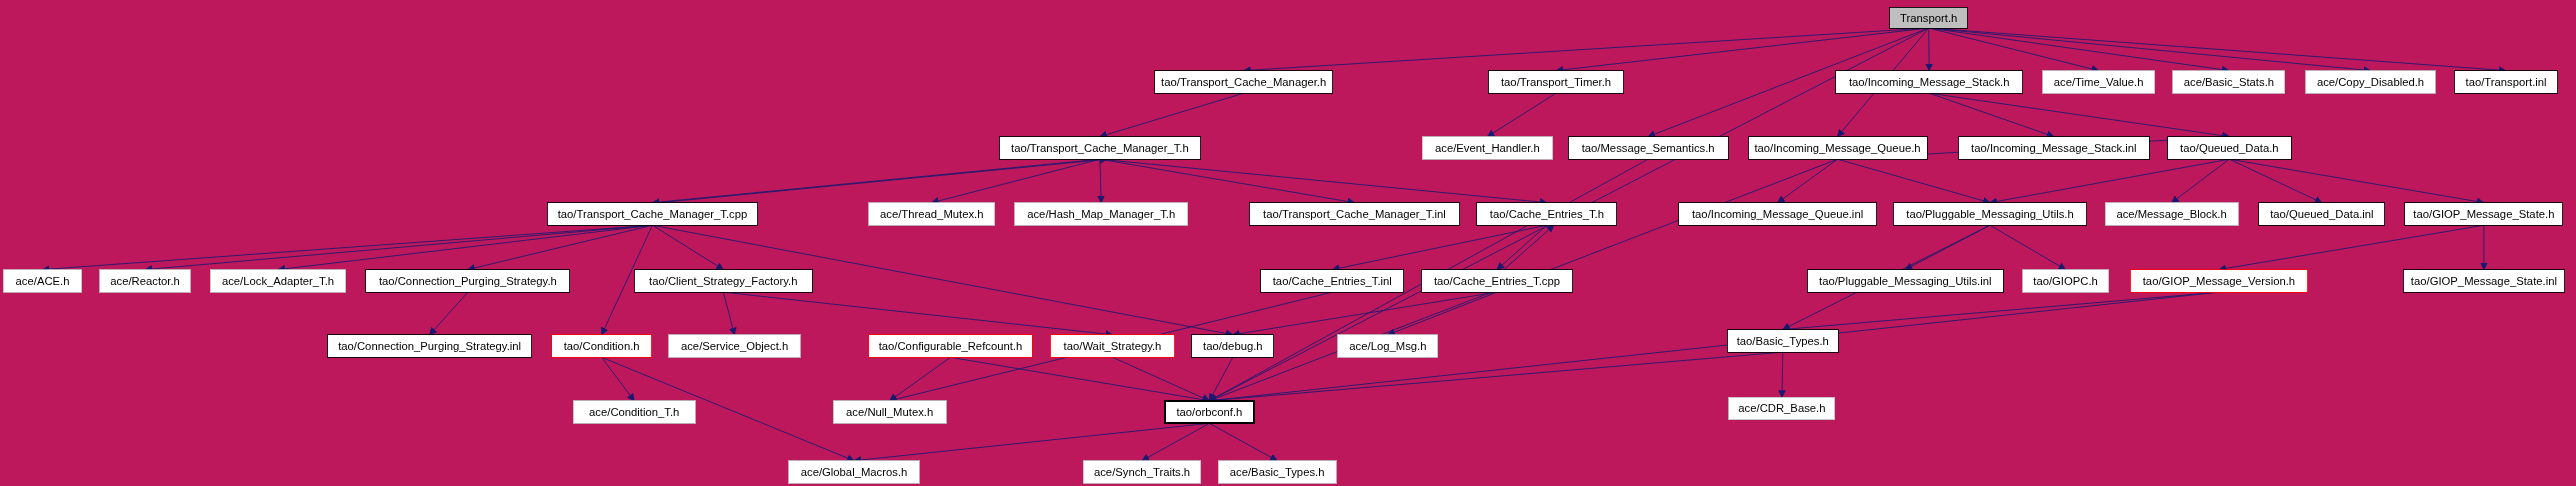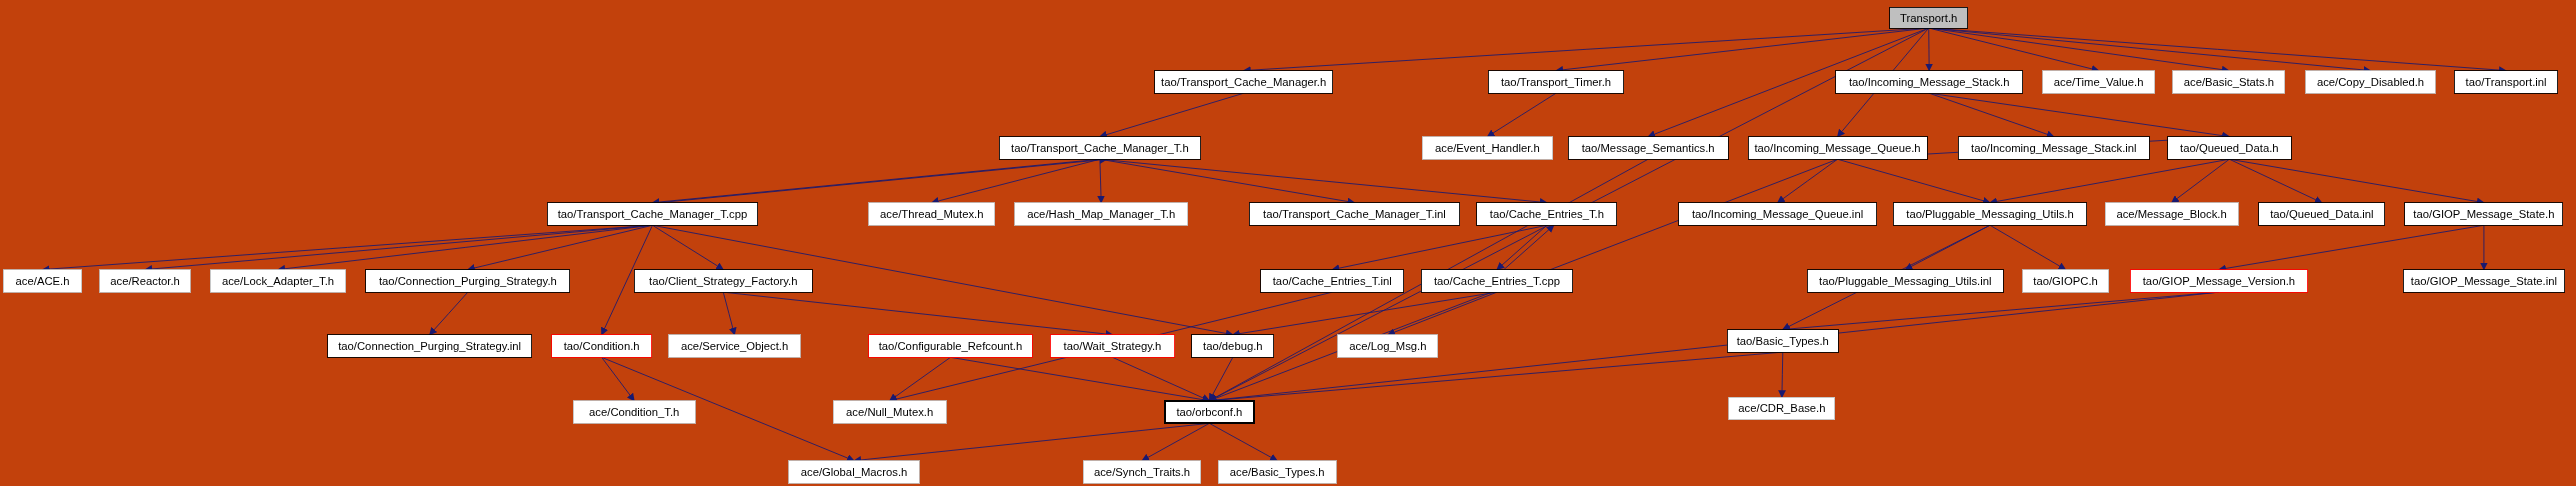--- a/index.html
+++ b/index.html
@@ -3,21 +3,21 @@
 <meta charset="utf-8">
 <style>
   html, body {
     margin: 0;
     padding: 0;
     background: #ffffff;
   }
   #graph-wrap {
     width: 2576px;
     height: 487px;
-    background: #c2410c;
+    background: #be185d;
   }
   svg text {
     font-family: "Liberation Sans", "DejaVu Sans", sans-serif;
     font-size: 13px;
     fill: #000000;
   }
   svg .edge {
     fill: none;
     stroke-width: 1;
   }

